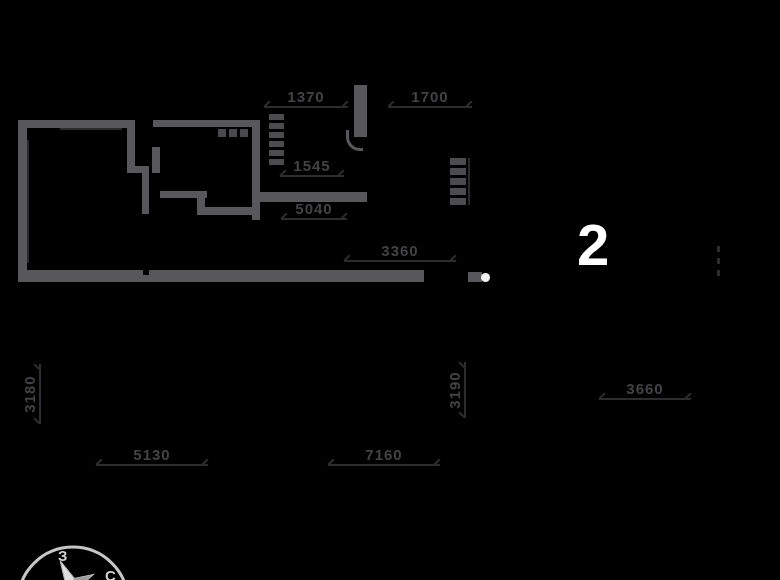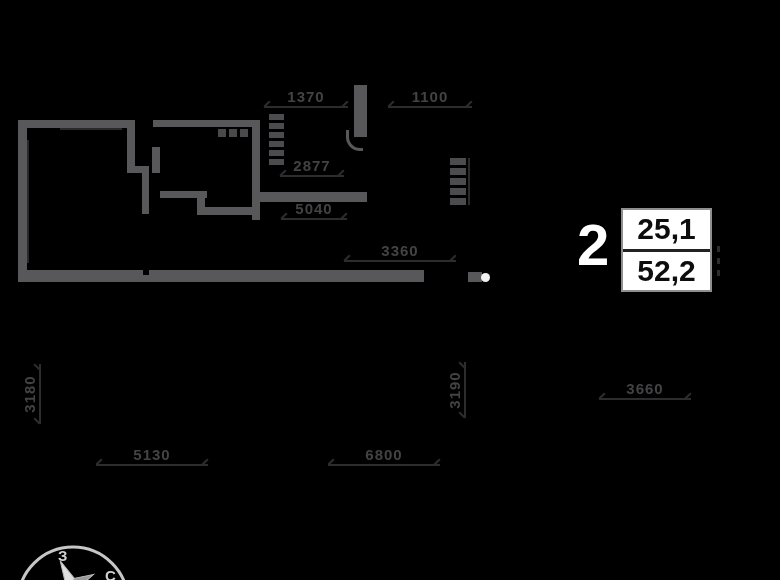--- a/index.html
+++ b/index.html
@@ -93,66 +93,58 @@
   <div class="hatch-bar" style="left:450px;top:178px;width:16px;height:7px"></div>
   <div class="hatch-bar" style="left:450px;top:188px;width:16px;height:7px"></div>
   <div class="hatch-bar" style="left:450px;top:198px;width:16px;height:7px"></div>
   <div class="hairline" style="left:468px;top:158px;width:2px;height:47px"></div>
 
   <div class="dim-h" style="left:264px;top:89px;width:84px">
     <span class="dim-text">1370</span>
     <div class="dim-line"></div>
   </div>
   <div class="dim-h" style="left:388px;top:89px;width:84px">
-    <span class="dim-text">1100</span>
+    <span class="dim-text">1700</span>
     <div class="dim-line"></div>
   </div>
   <div class="dim-h" style="left:280px;top:158px;width:64px">
-    <span class="dim-text">2877</span>
+    <span class="dim-text">1545</span>
     <div class="dim-line"></div>
   </div>
   <div class="dim-h" style="left:281px;top:201px;width:66px">
     <span class="dim-text">5040</span>
     <div class="dim-line"></div>
   </div>
   <div class="dim-h" style="left:344px;top:243px;width:112px">
     <span class="dim-text">3360</span>
     <div class="dim-line"></div>
   </div>
   <div class="dim-h" style="left:96px;top:447px;width:112px">
     <span class="dim-text">5130</span>
     <div class="dim-line"></div>
   </div>
   <div class="dim-h" style="left:328px;top:447px;width:112px">
-    <span class="dim-text">6800</span>
+    <span class="dim-text">7160</span>
     <div class="dim-line"></div>
   </div>
   <div class="dim-h" style="left:599px;top:381px;width:92px">
     <span class="dim-text">3660</span>
     <div class="dim-line"></div>
   </div>
 
   <div class="dim-v" style="left:22px;top:424px;width:60px">
     <span class="dim-text">3180</span>
     <div class="dim-line"></div>
   </div>
   <div class="dim-v" style="left:447px;top:418px;width:56px">
     <span class="dim-text">3190</span>
     <div class="dim-line"></div>
   </div>
 
   <div class="unit-rooms" style="left:577px;top:216px">2</div>
-  <div class="area-box" style="left:621px;top:208px;width:91px;height:84px">
-    <div class="area-cell top">
-      <span>25,1</span>
-    </div>
-    <div class="area-cell">
-      <span>52,2</span>
-    </div>
-  </div>
 
   <div class="wall-dark" style="left:722px;top:240px;width:16px;height:47px"></div>
   <div class="wall-dark" style="left:717px;top:246px;width:5px;height:6px"></div>
   <div class="wall-dark" style="left:717px;top:258px;width:5px;height:6px"></div>
   <div class="wall-dark" style="left:717px;top:270px;width:5px;height:6px"></div>
 
   <svg class="compass" viewBox="0 0 130 40">
     <circle cx="65" cy="62" r="55" fill="none" stroke="#c6c6c6" stroke-width="3"></circle>
     <g transform="rotate(-26 64 45)">
       <polygon points="64,18 69,40 64,45 59,40" fill="#e0e0e0" stroke="#bdbdbd" stroke-width="1"></polygon>

